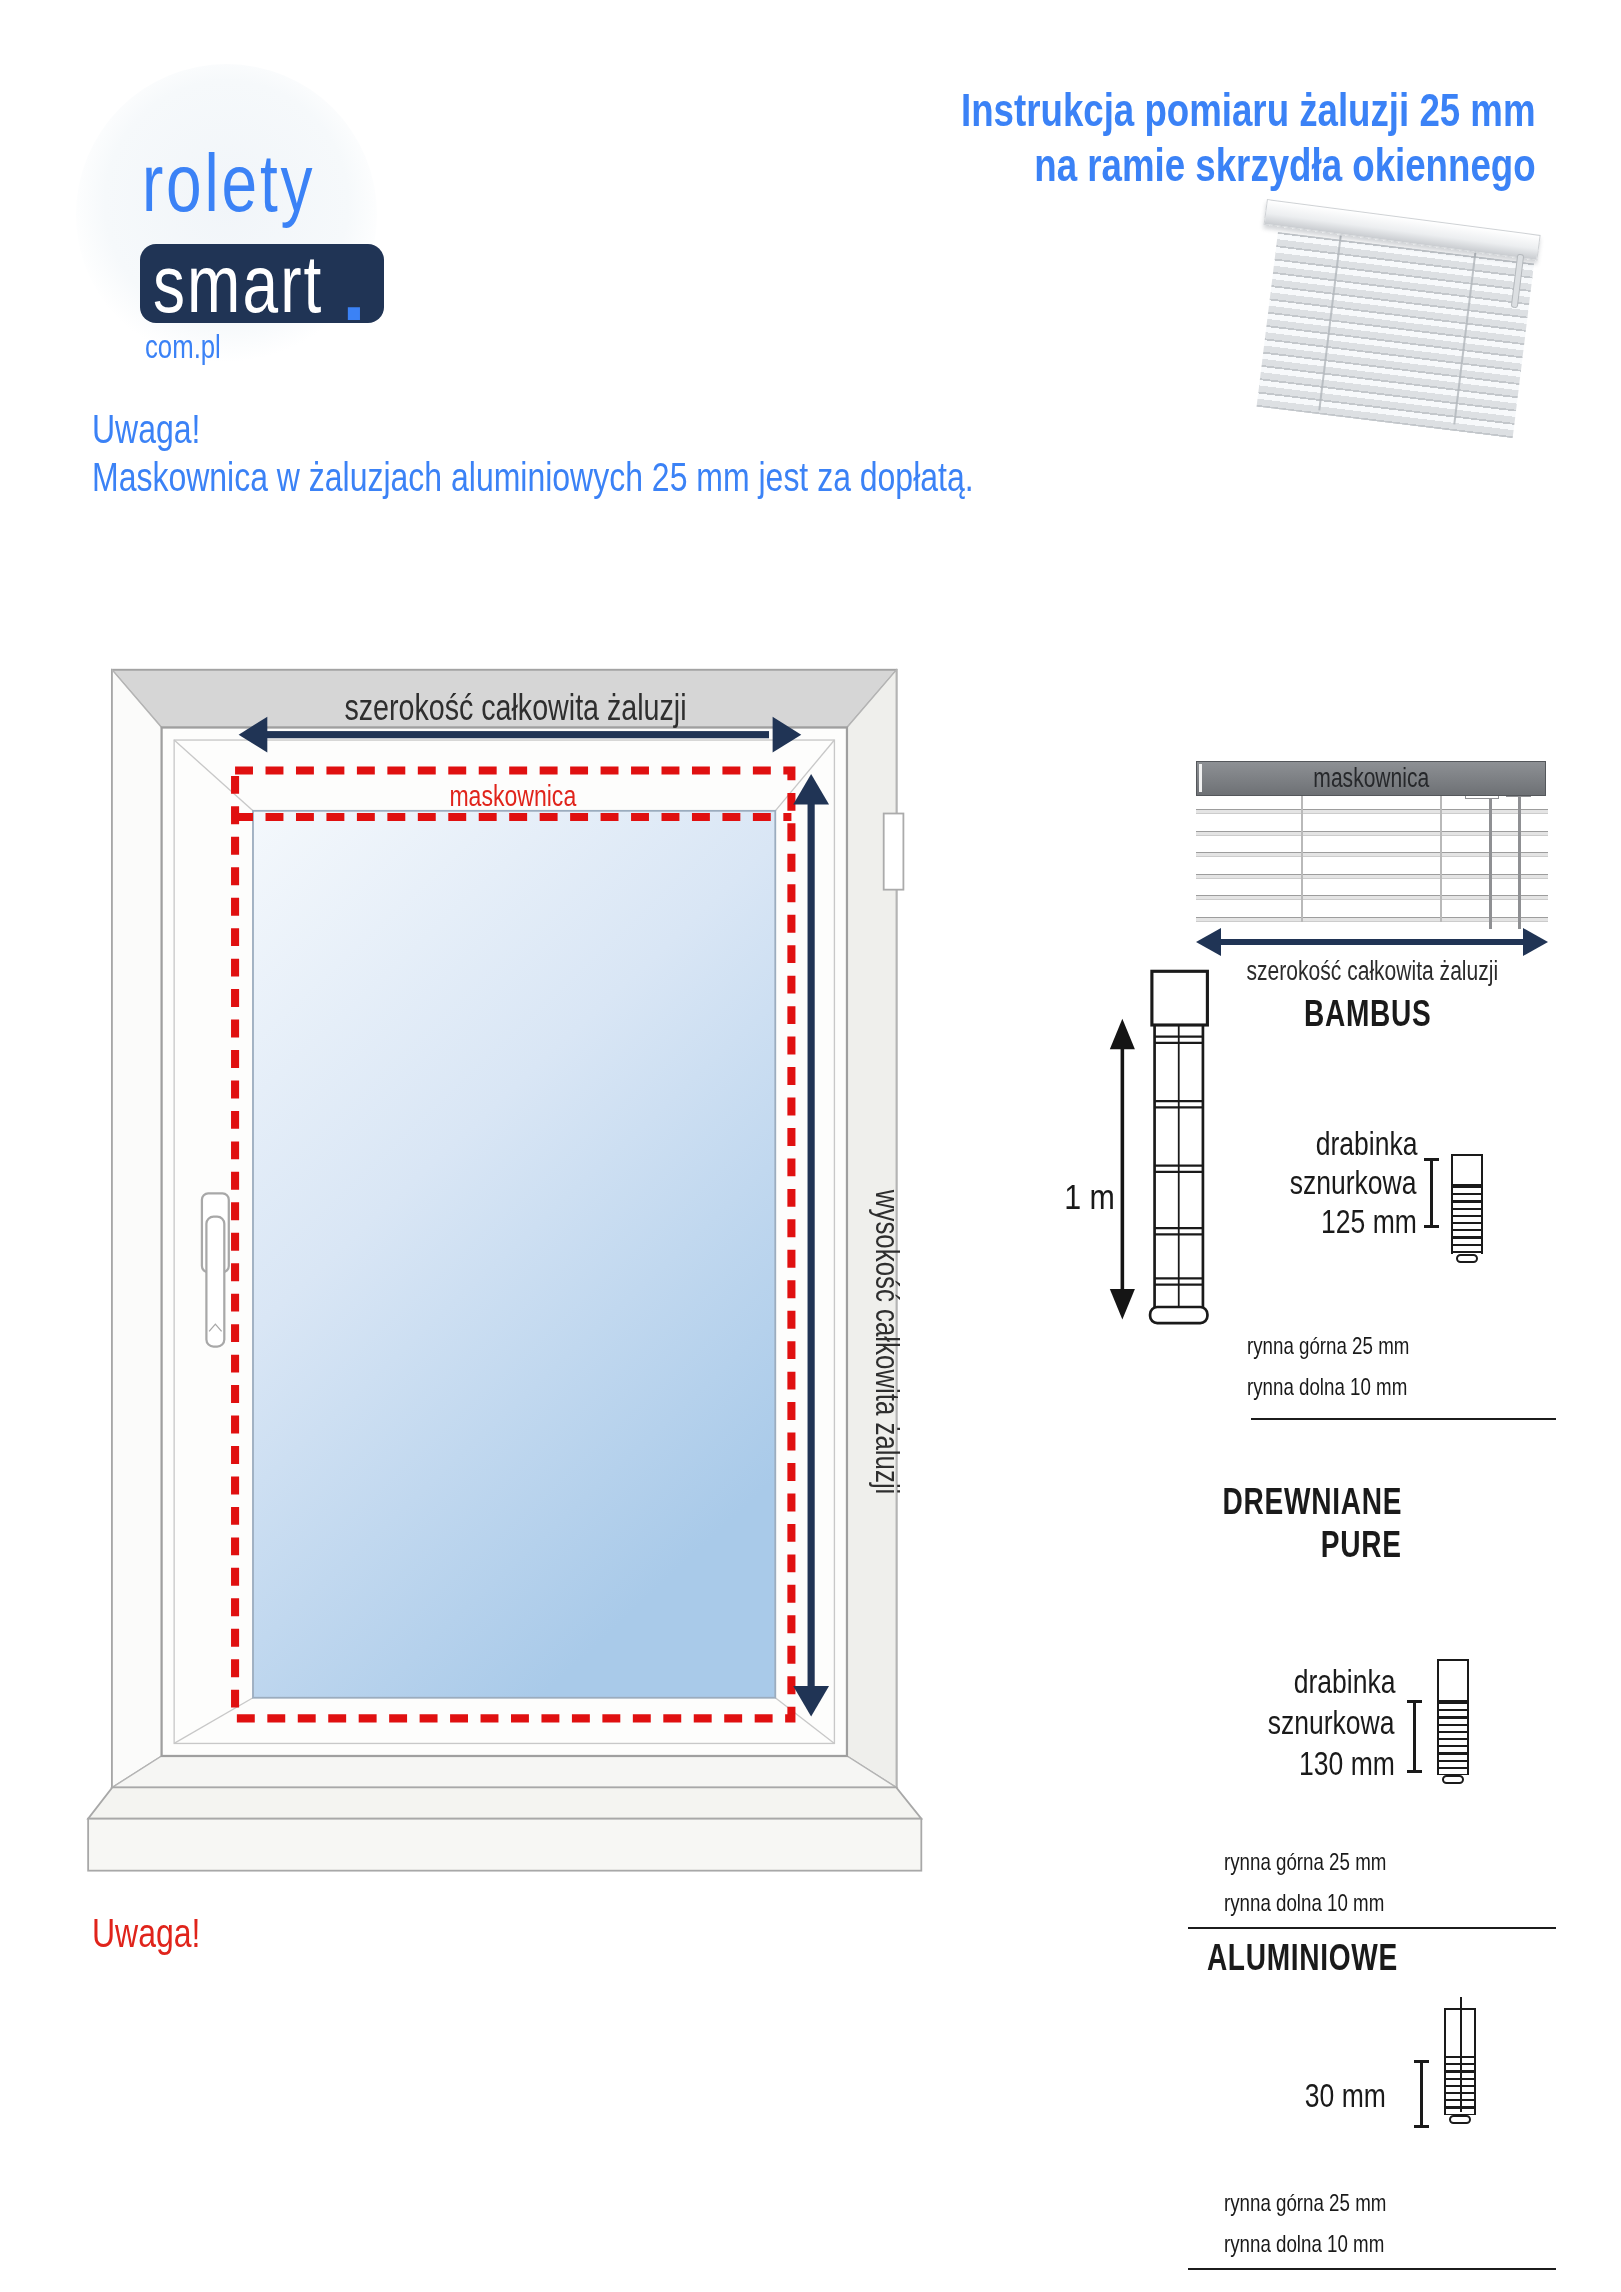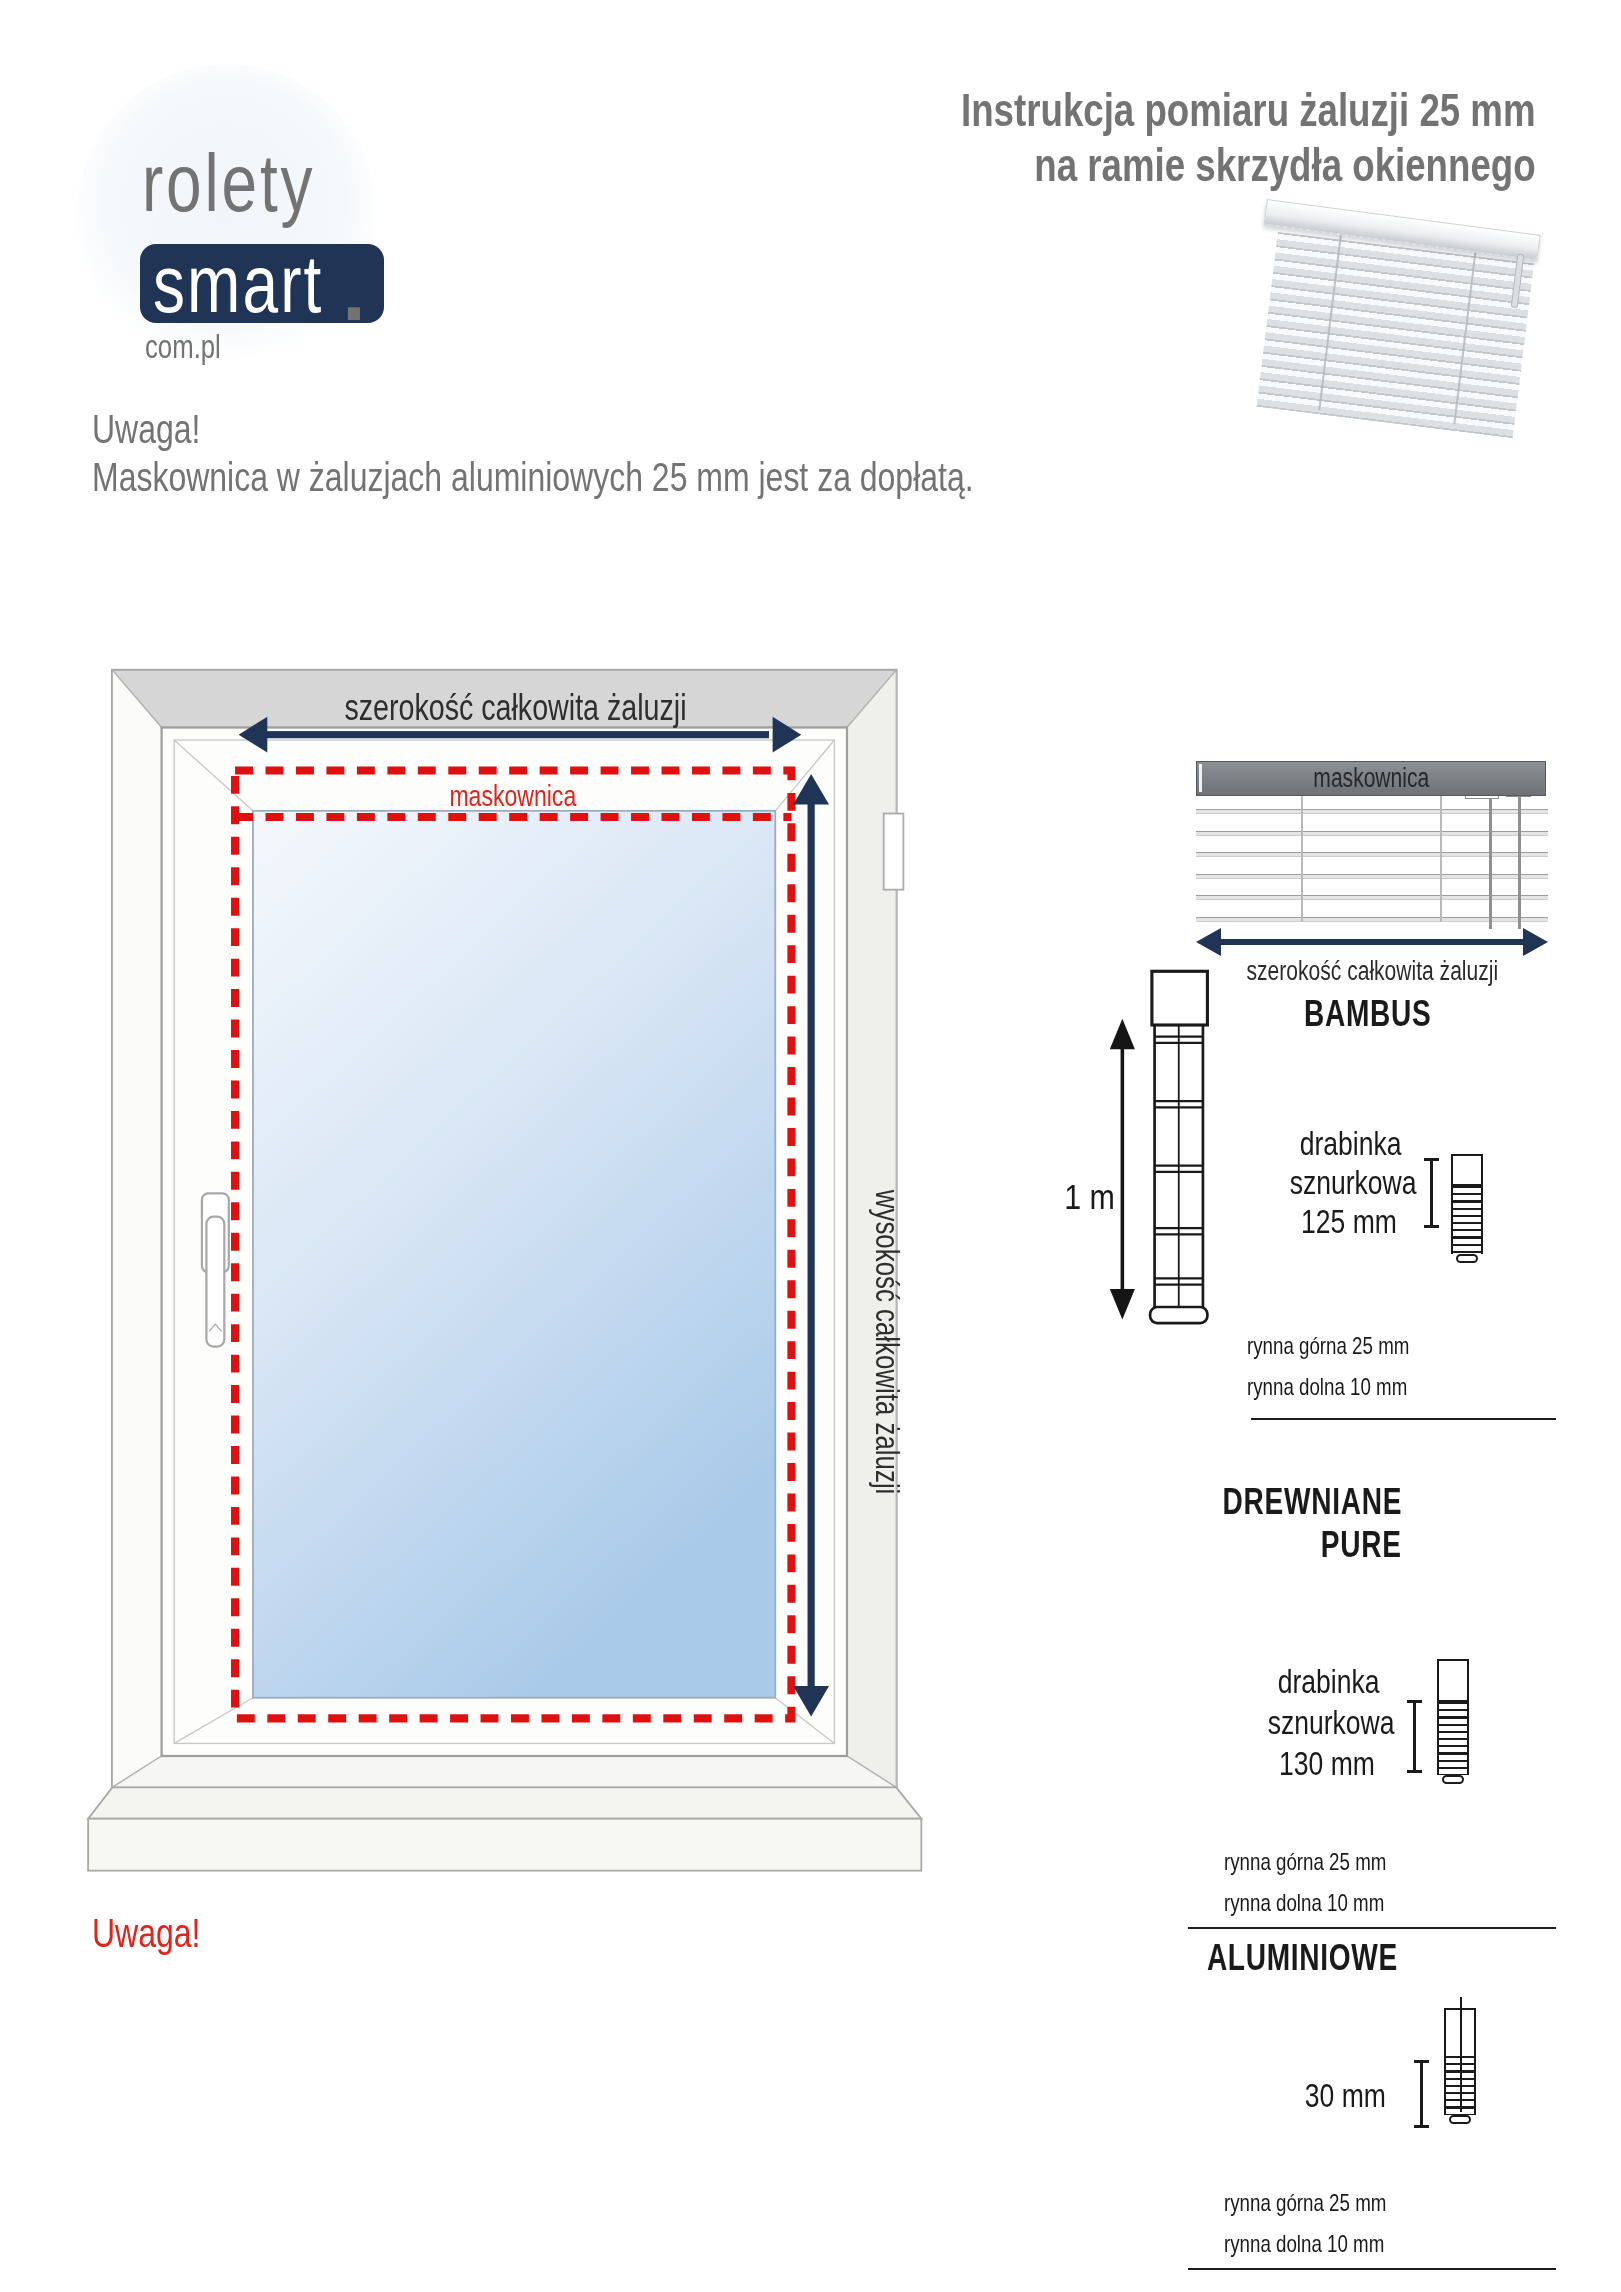--- a/index.html
+++ b/index.html
@@ -4,21 +4,21 @@
 <style>
   html,body{margin:0;padding:0}
   body{width:1622px;height:2293px;position:relative;background:#fff;overflow:hidden;
        font-family:"Liberation Sans",sans-serif;color:#1a1a1a}
   .abs{position:absolute}
   
   .cx,.cxr,.cxc{display:inline-block;transform:scaleX(.78);white-space:nowrap}
   .cx{transform-origin:left top}
   .cxr{transform-origin:right top}
   .cxc{transform-origin:center top}
-  .navy{color:#737373}
+  .navy{color:#3b82f6}
   .red{color:#e0241b}
   
   .logo-blob{left:76px;top:64px;width:301px;height:301px;border-radius:50%;
     background:radial-gradient(circle at 50% 46%, #f1f5f9 0%, #f6f9fb 55%, rgba(255,255,255,0) 72%)}
   .logo-word{left:142px;top:142px;font-size:82px;line-height:1;letter-spacing:3.6px}
   .logo-badge{left:140px;top:244px;height:79px;background:#203455;border-radius:16px;
     display:flex;align-items:center;padding:0 12.5px}
   .logo-badge span{font-size:82px;line-height:1;color:#fff;letter-spacing:2.7px}
   .logo-dot{left:342px;top:247px;font-size:86px;line-height:1;font-weight:bold}
   .logo-domain{left:145px;top:328px;font-size:33px}
@@ -43,21 +43,21 @@
   .hr-strip{left:2.7px;top:11.6px;width:3.6px;height:28px;background:#f2f2f2}
   .hr-slat{left:0;width:352px;height:2.7px;background:#e4e4e4;border-top:0.9px solid #9d9d9d;border-bottom:0.9px solid #cccccc}
   .hr-cord{top:44px;width:1.8px;height:126px;background:#b9b9b9}
   .hr-lift{top:44px;width:2.7px;height:133px;background:#8f9093}
   .hr-box{background:#fff;border:1.8px solid #8f9093}
   
   .h-arrow-line{height:6.3px;background:#203455}
   .tri{width:0;height:0}
   
   .sec-head{font-weight:bold;font-size:36px;line-height:43px;text-align:right;letter-spacing:0.9px}
-  .sec-detail{font-size:34px;line-height:39px;text-align:center}
+  .sec-detail{font-size:34px;line-height:39px;text-align:right}
   .sec-rynna{font-size:24px;line-height:41px}
   .divider{height:1.8px;background:#1c1c1c}
   
   .vbracket{width:2.7px;background:#1a1a1a}
   .vbracket::before,.vbracket::after{content:"";position:absolute;left:-6.3px;width:15px;height:2.7px;background:#1a1a1a}
   .vbracket::before{top:0}
   .vbracket::after{bottom:0}
   
   .stack-icon{width:32px}
   .stack-top{width:100%;background:#fff;border:2.7px solid #1a1a1a;box-sizing:border-box}

